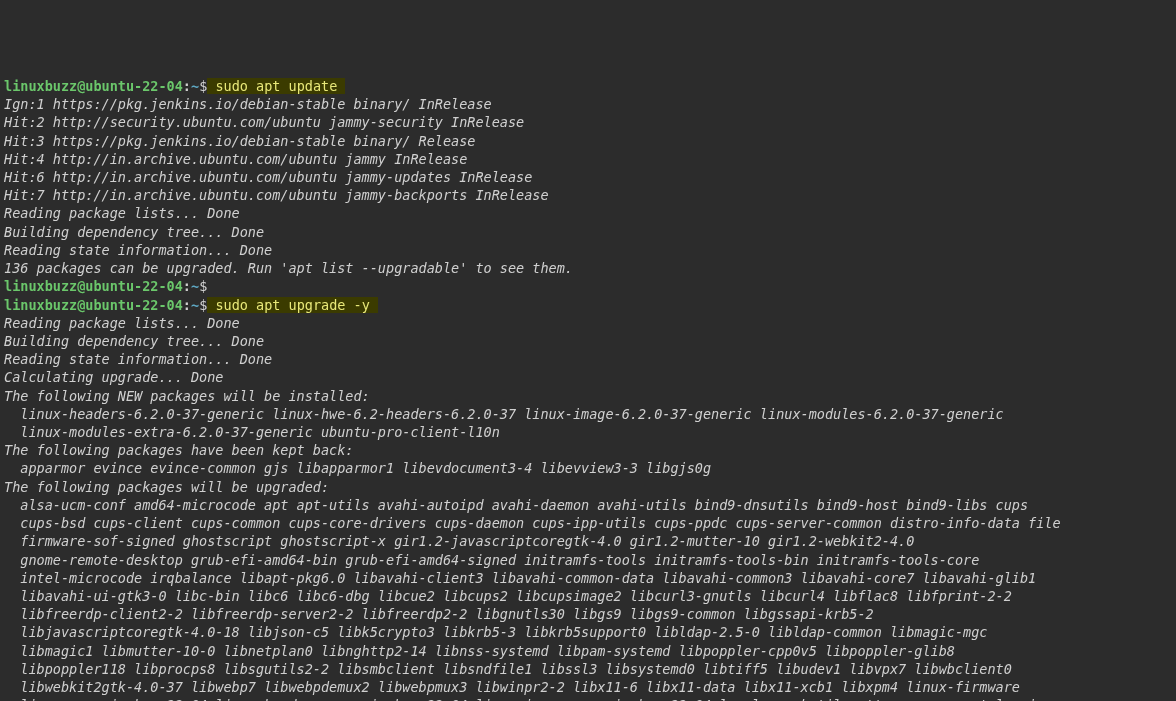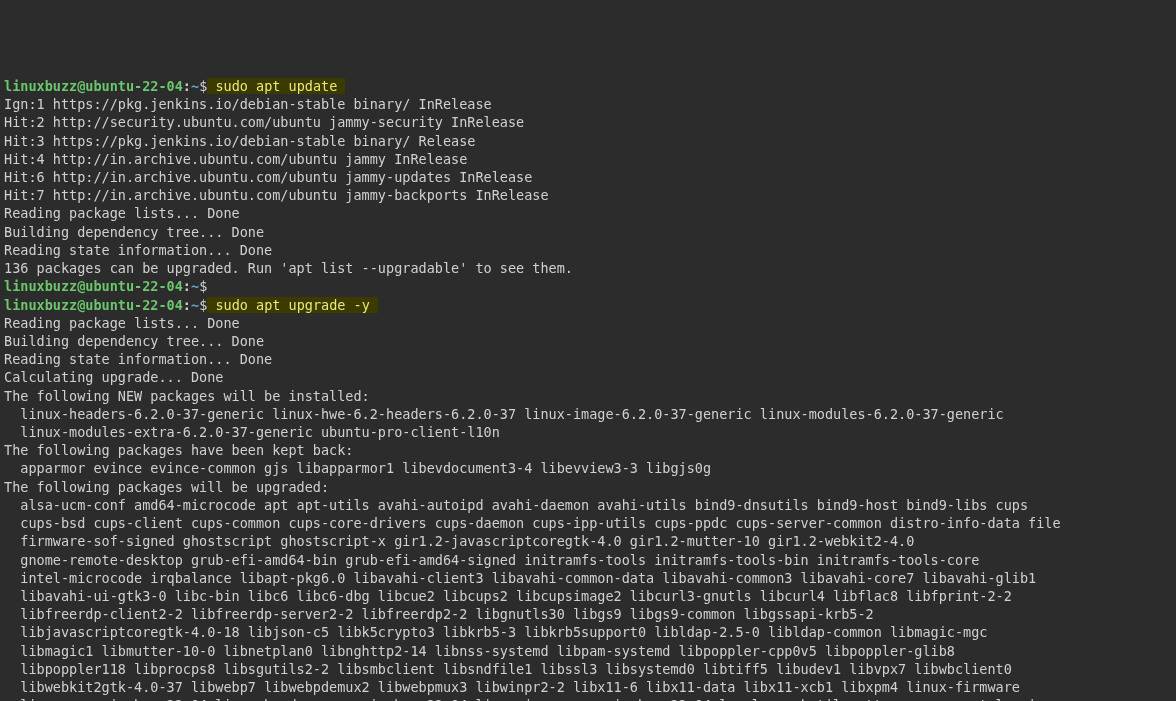--- a/index.html
+++ b/index.html
@@ -39,20 +39,21 @@
     }
     .dollar {
       color: #d0d0d0;
     }
     .cmd-hl {
       background: #3b3b00;
       color: #e8e878;
     }
     .output {
       color: #d0d0d0;
+      font-style: italic;
     }
     .line {
       display: block;
     }
   </style>
 </head>
 <body>
 
 
 

